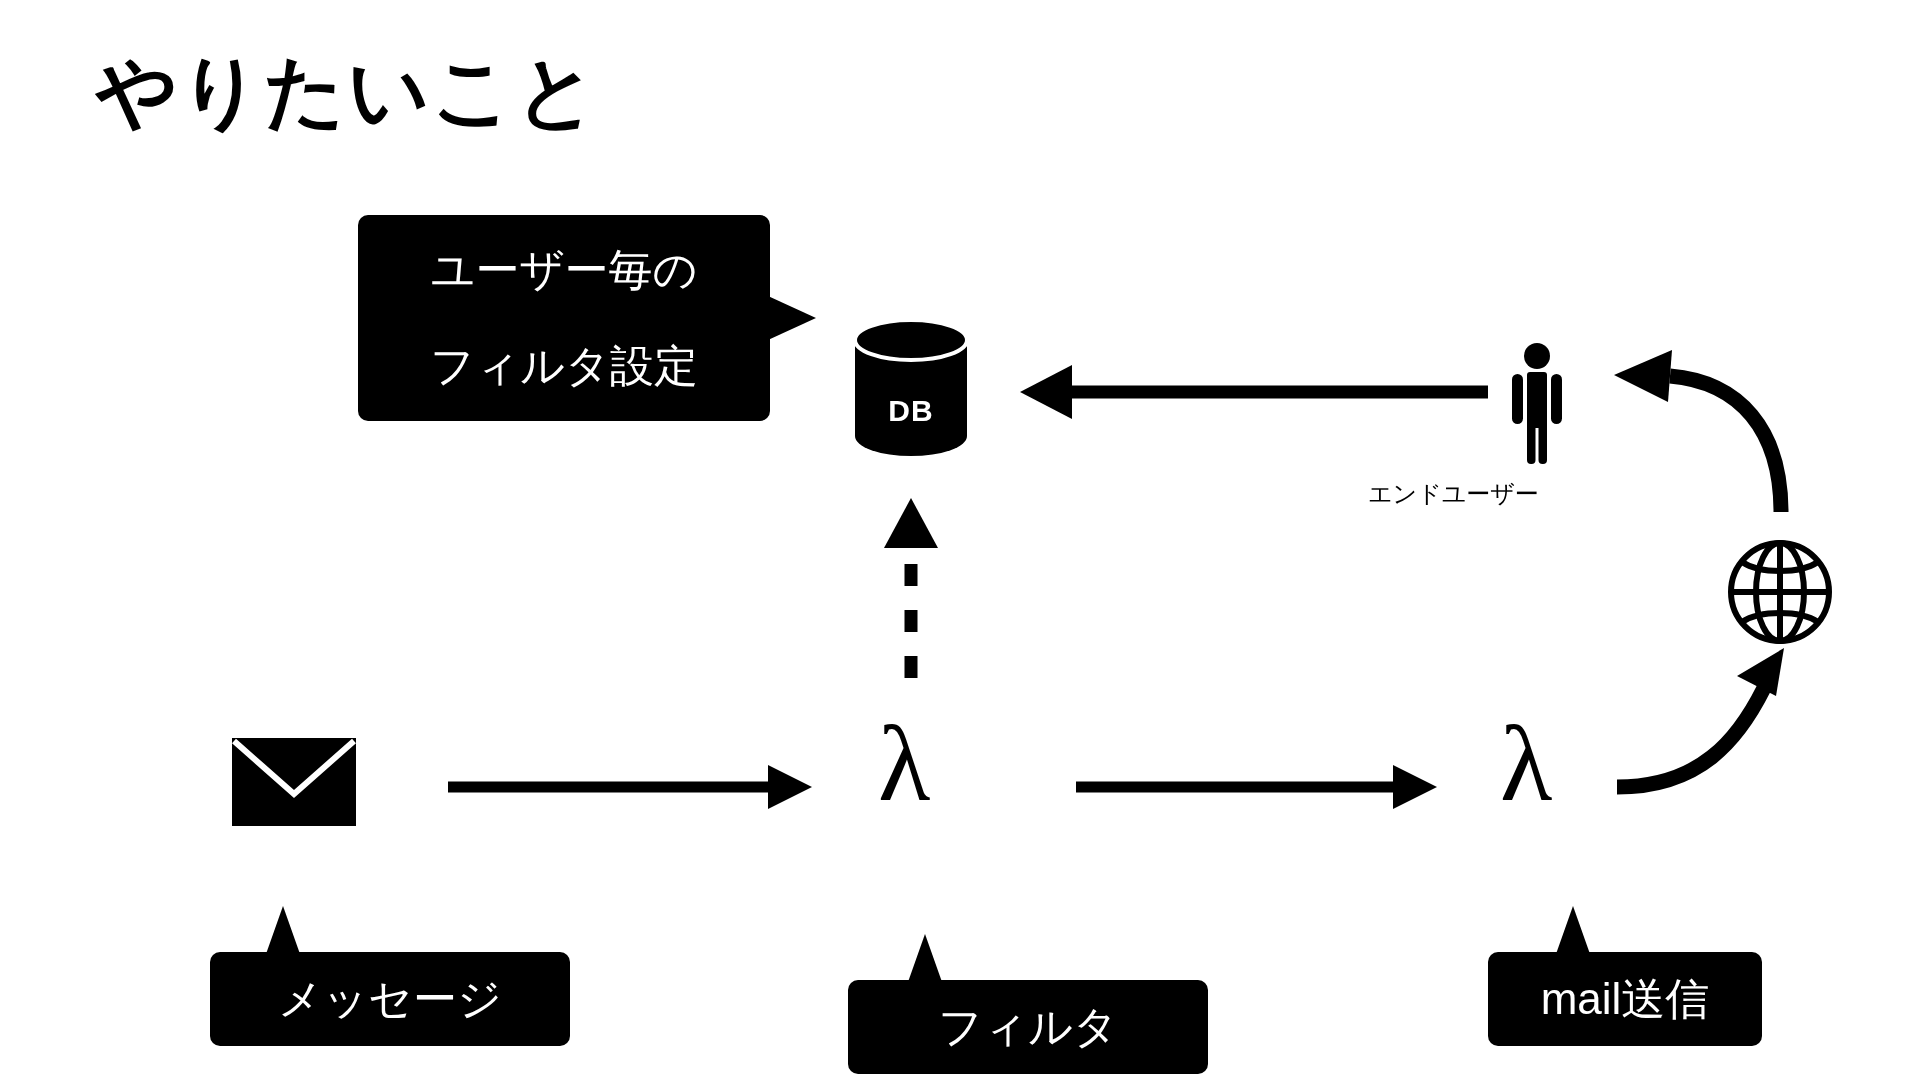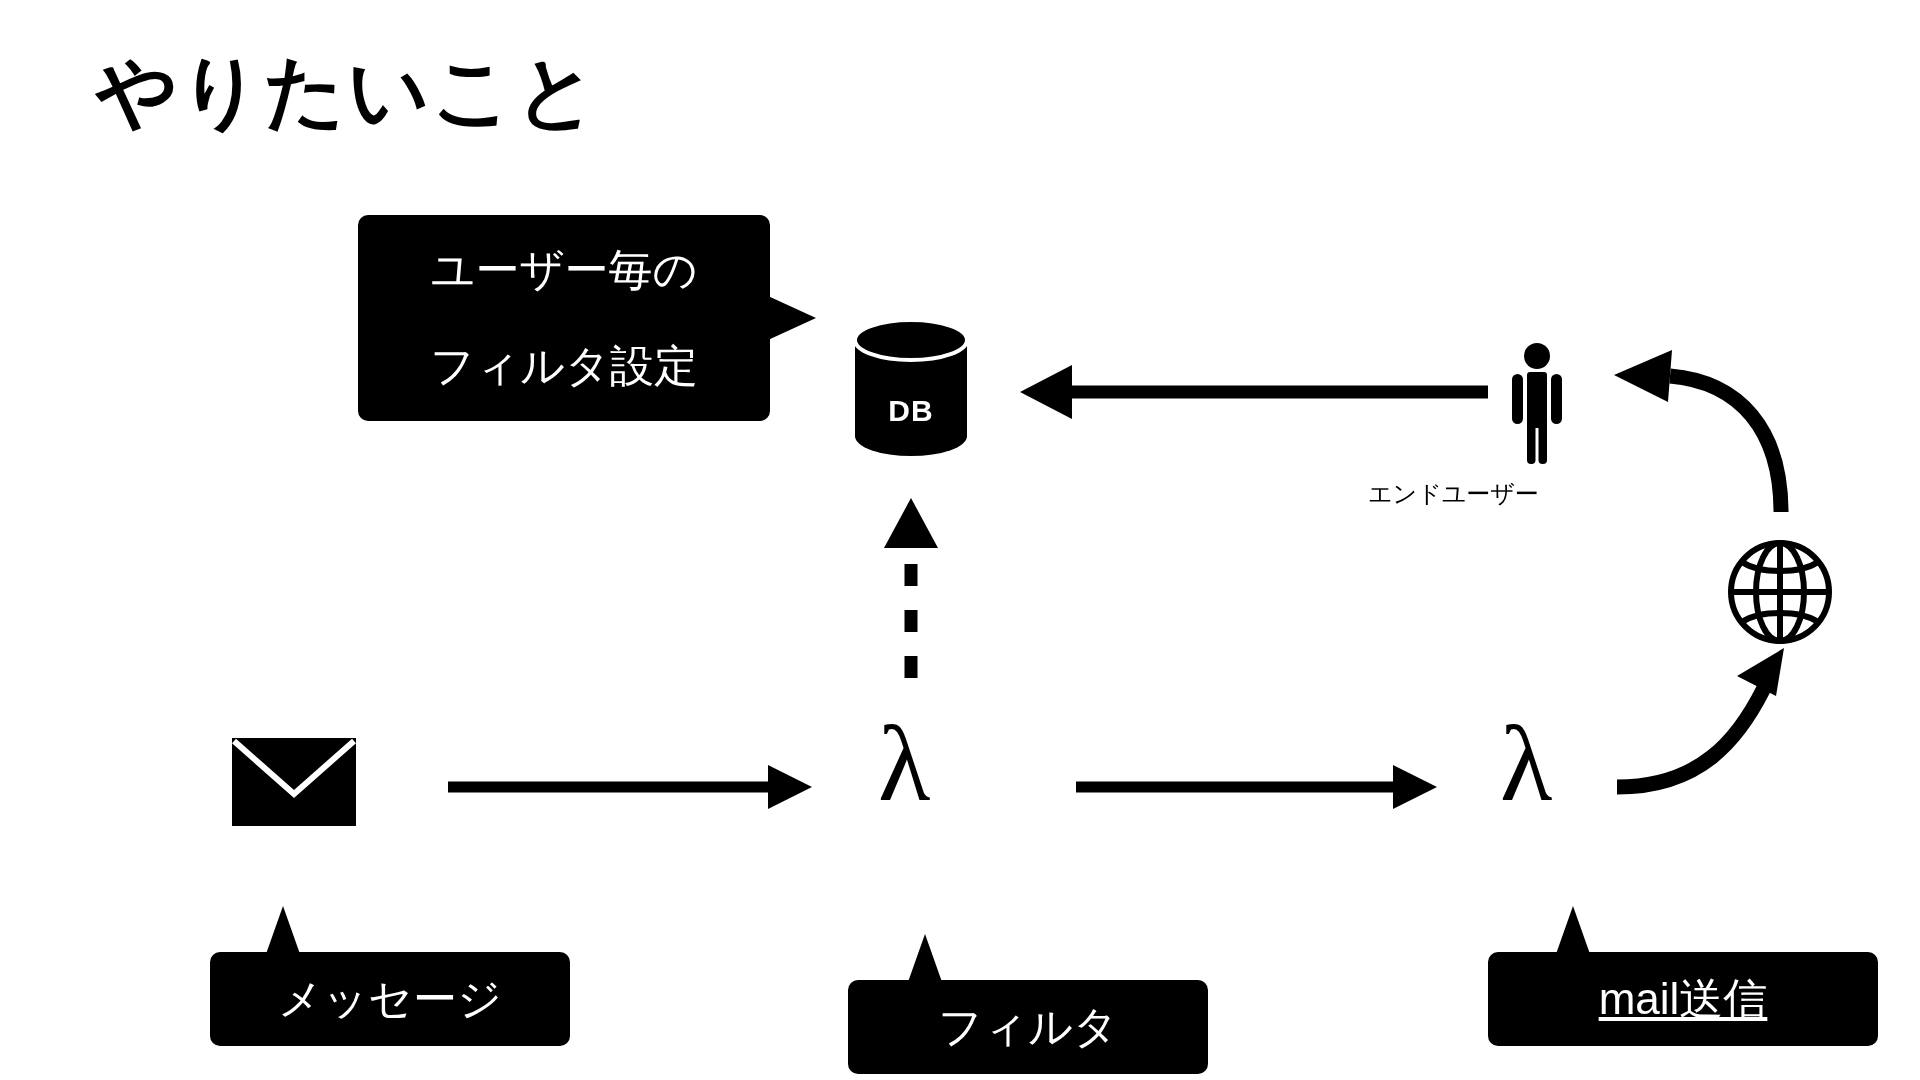--- a/index.html
+++ b/index.html
@@ -131,21 +131,21 @@
   <div class="callout" style="left:210px; top:952px; width:360px; height:94px; font-size:44px;">
     <div class="line">メッセージ</div>
     <span class="tail-up" style="left:56px;"></span>
   </div>
 
   <div class="callout" style="left:848px; top:952px; width:360px; height:94px; font-size:44px;margin-top:28px;">
     <div class="line">フィルタ</div>
     <span class="tail-up" style="left:60px;"></span>
   </div>
 
-  <div class="callout" style="left:1488px; top:952px; width:390px; height:94px; font-size:44px;text-decoration:underline;">
+  <div class="callout" style="left:1488px; top:952px; width:274px; height:94px; font-size:44px;">
     <div class="line">mail送信</div>
     <span class="tail-up" style="left:68px;"></span>
   </div>
 
   <svg id="arrow-layer" viewBox="0 0 1920 1080" aria-hidden="true">
 
     <g>
       <line x1="448" y1="787" x2="775" y2="787" stroke="#000" stroke-width="11"></line>
       <polygon points="812,787 768,765 768,809" fill="#000"></polygon>
     </g>

